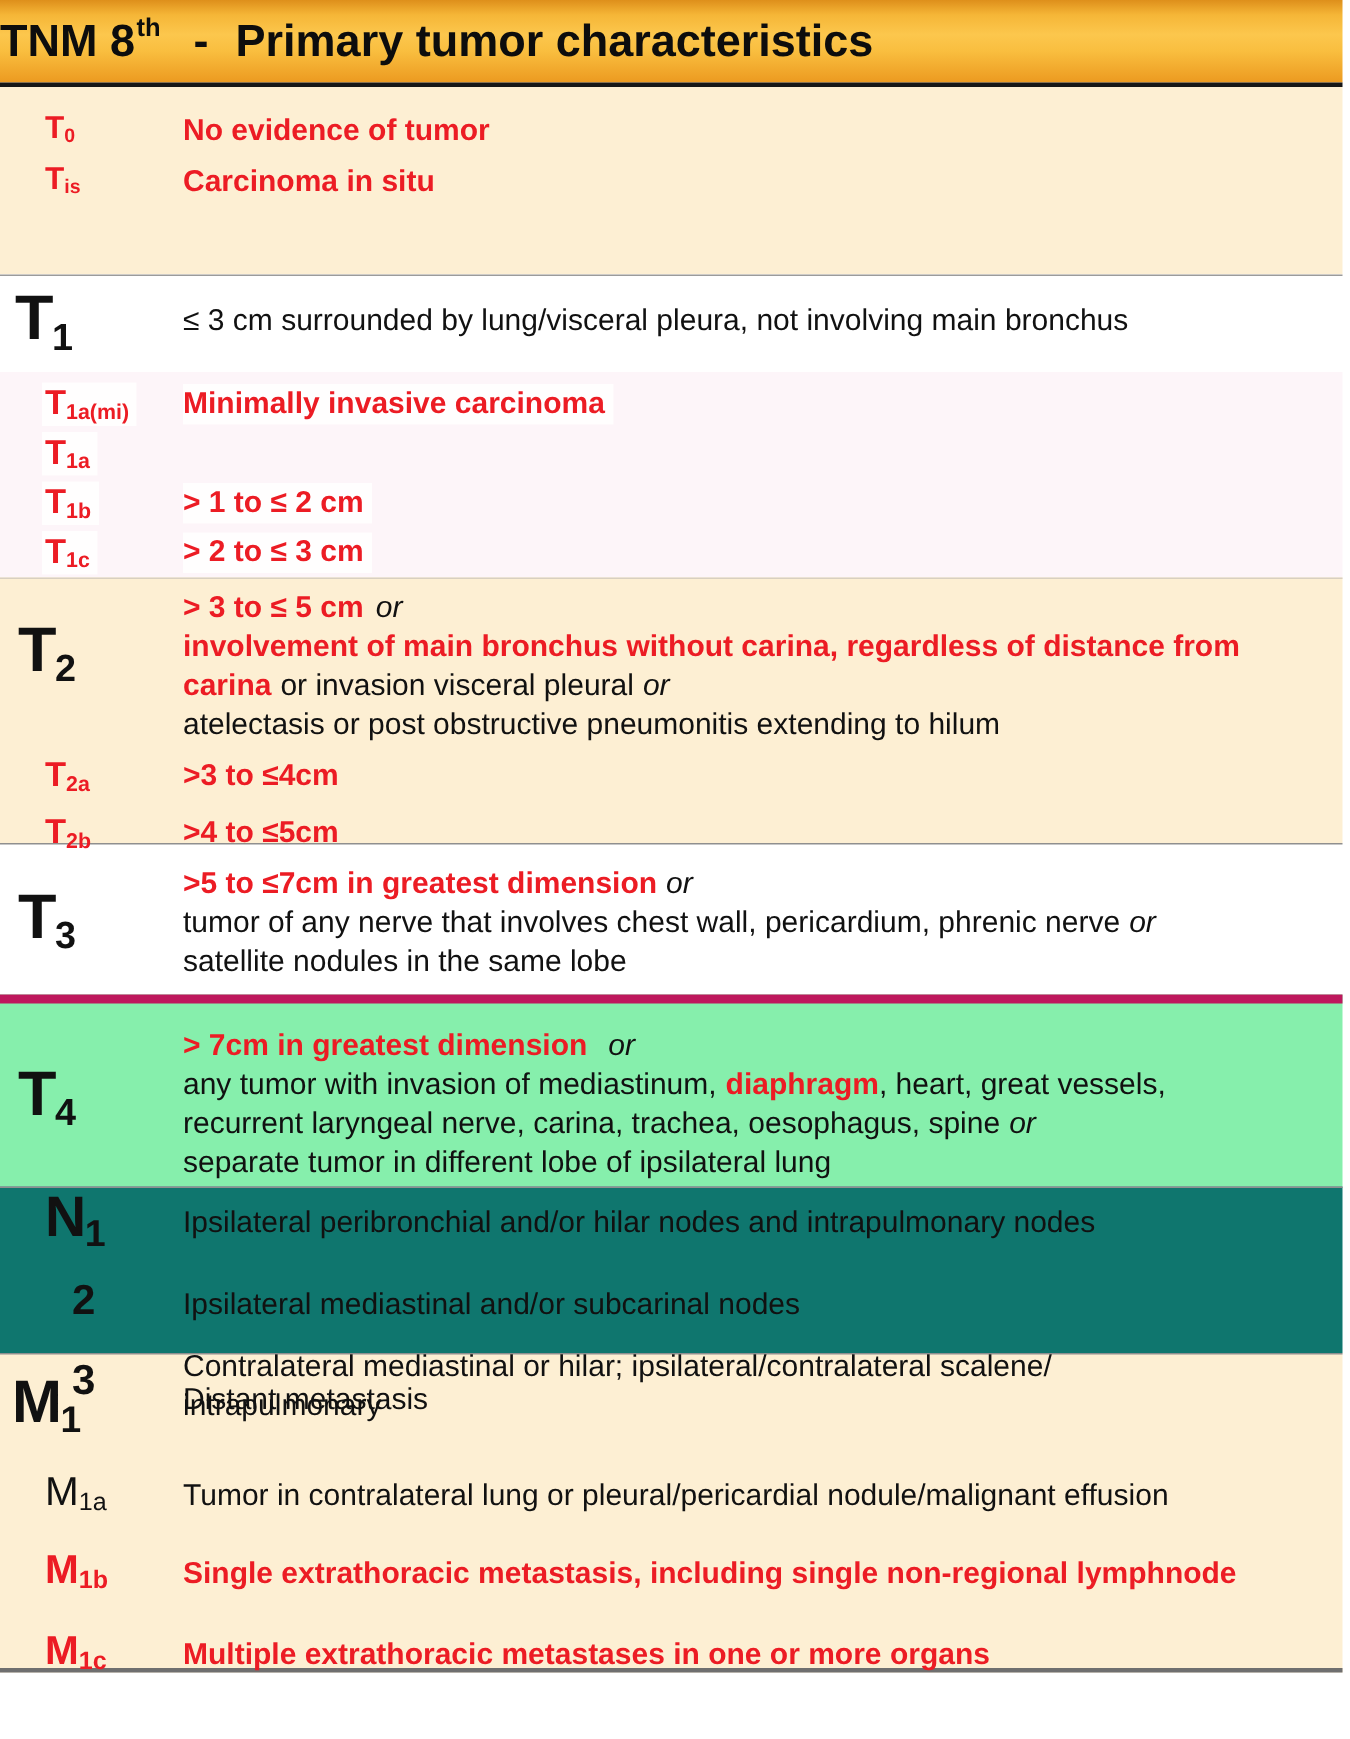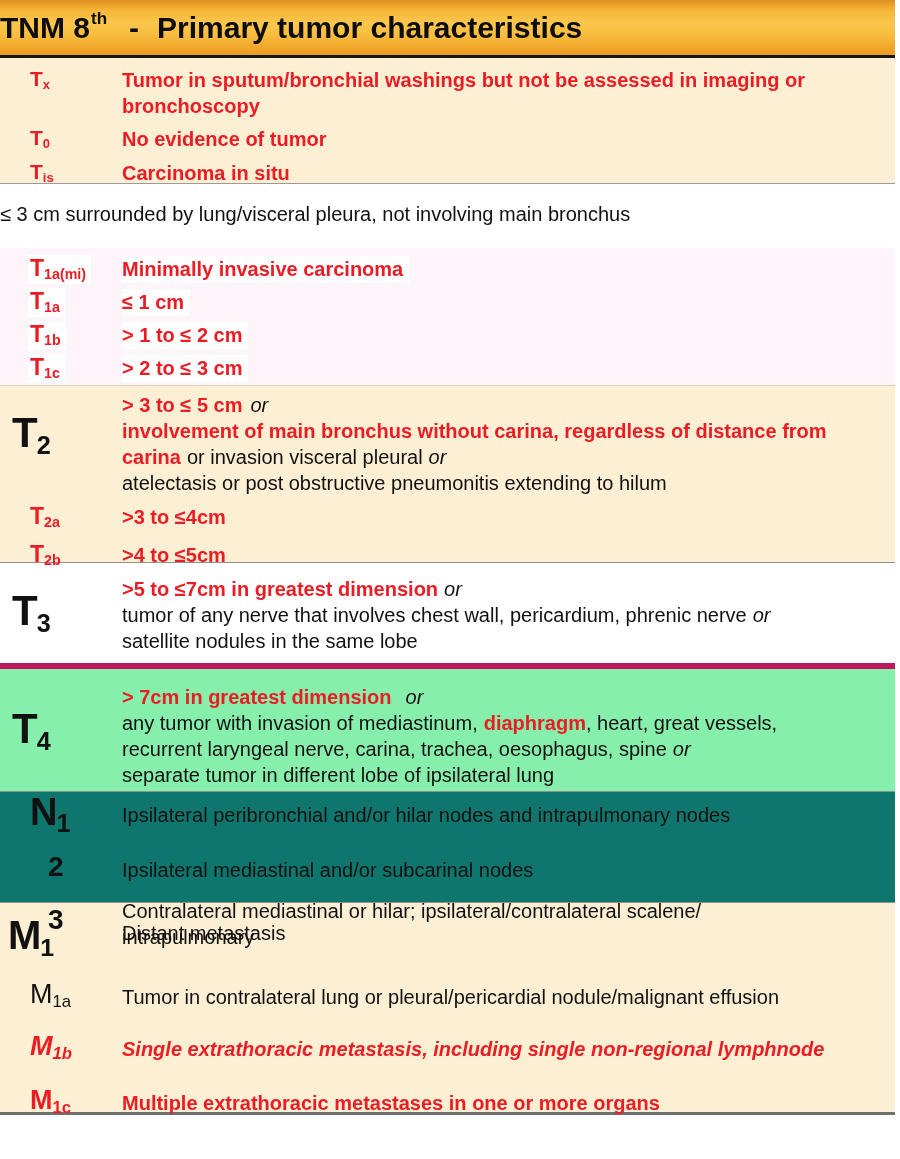--- a/index.html
+++ b/index.html
@@ -69,86 +69,77 @@
   .sec-n .r3{margin-top:13px;}
   .sec-n .r3 .desccell{padding-top:2px;}
 
   .sec-m{height:213px;background:#FDEFD3;border-top:1px solid #8f8f8f;border-bottom:3px solid #6f6f6f;padding-top:12px;}
   .sec-m .mbig{font-size:40px;font-weight:700;line-height:1;letter-spacing:-1px;padding-left:8px;}
   .sec-m .mbig .sub{font-size:0.62em;vertical-align:-0.28em;}
   .sec-m .mmed{font-size:27px;font-weight:400;line-height:1;padding-left:30px;}
   .sec-m .mmed.redlbl{font-weight:700;}
   .sec-m .r1 .desccell{padding-top:5px;}
   .sec-m .r2{margin-top:20px;}
-  .sec-m .r3{margin-top:23px;font-style:italic;}
+  .sec-m .r3{margin-top:23px;}
   .sec-m .r4{margin-top:24px;}
   .sec-m .r2 .desccell,.sec-m .r3 .desccell,.sec-m .r4 .desccell{padding-top:3px;}
 </style>
 </head>
 <body>
 
 <div class="page">
 
   <div class="hdr sec">
     <span>
       <span>TNM 8</span><span class="sup">th</span><span class="dash">-</span><span>Primary tumor characteristics</span>
     </span>
   </div>
 
   <div class="sec sec-tx">
-    <div class="row r1">
-      <div class="lblcell">
-        <span class="lbl-sm red"><span>T</span><span class="sub">x</span></span>
-      </div>
-      <div class="desccell">
-        <div class="line b red">Tumor in sputum/bronchial washings but not be assessed in imaging or</div>
-        <div class="line b red">bronchoscopy</div>
-      </div>
-    </div>
     <div class="row r2">
       <div class="lblcell">
         <span class="lbl-sm red"><span>T</span><span class="sub">0</span></span>
       </div>
       <div class="desccell">
         <div class="line b red">No evidence of tumor</div>
       </div>
     </div>
     <div class="row r3">
       <div class="lblcell">
         <span class="lbl-sm red"><span>T</span><span class="sub">is</span></span>
       </div>
       <div class="desccell">
         <div class="line b red">Carcinoma in situ</div>
       </div>
     </div>
   </div>
 
   <div class="sec sec-t1">
     <div class="row">
+      <div class="lblcell">
+        <span class="big"><span>T</span><span class="sub">1</span></span>
+      </div>
       <div class="desccell">
         <div class="line">≤ 3 cm surrounded by lung/visceral pleura, not involving main bronchus</div>
       </div>
     </div>
   </div>
 
   <div class="sec sec-t1sub">
     <div class="row">
       <div class="lblcell">
         <span class="lbl-sm red"><span>T</span><span class="sub">1a(mi)</span></span>
       </div>
       <div class="desccell">
         <span class="line b red">Minimally invasive carcinoma</span>
       </div>
     </div>
     <div class="row">
       <div class="lblcell">
         <span class="lbl-sm red"><span>T</span><span class="sub">1a</span></span>
-      </div>
-      <div class="desccell">
-        <span class="line b red">≤ 1 cm</span>
       </div>
     </div>
     <div class="row">
       <div class="lblcell">
         <span class="lbl-sm red"><span>T</span><span class="sub">1b</span></span>
       </div>
       <div class="desccell">
         <span class="line b red">&gt; 1 to ≤ 2 cm</span>
       </div>
     </div>

